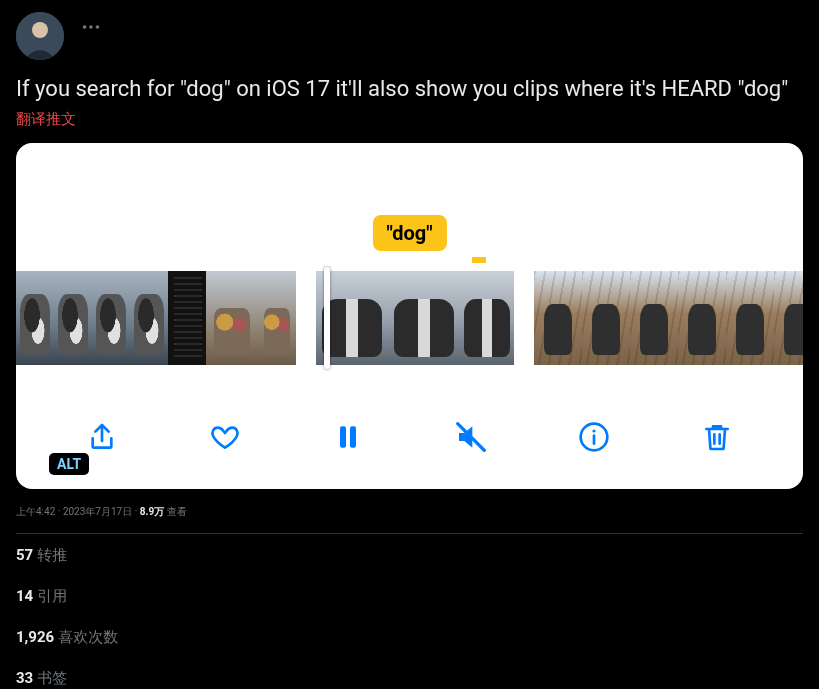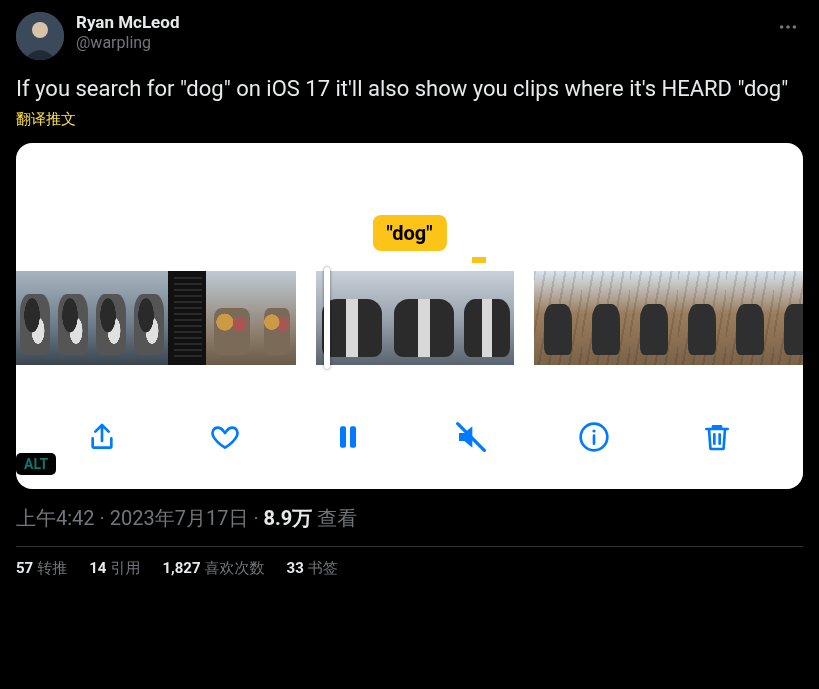--- a/index.html
+++ b/index.html
@@ -52,21 +52,21 @@
   .body-text {
     margin-top: 14px;
     font-size: 22px;
     line-height: 1.35;
     color: #e7e9ea;
     font-weight: 400;
   }
   .translate {
     margin-top: 6px;
     font-size: 15px;
-    color: #fde047;
+    color: #ef4444;
   }
   .media-card {
     margin-top: 14px;
     background: #fff;
     border-radius: 16px;
     overflow: hidden;
     position: relative;
     height: 346px;
   }
   .caption-bubble {
@@ -199,64 +199,61 @@
     color: #007aff;
     display: flex;
     align-items: center;
     justify-content: center;
     width: 44px;
     height: 44px;
   }
   .tool-btn svg { width: 32px; height: 32px; stroke: currentColor; fill: none; stroke-width: 2; }
   .alt-badge {
     position: absolute;
-    left: 0;
+    left: 33px;
     bottom: 14px;
     background: #000;
-    color: #0f766e;
+    color: #7dd3fc;
     font-weight: 700;
     font-size: 14px;
     padding: 3px 8px;
     border-radius: 5px;
   }
   .meta {
     margin-top: 16px;
-    font-size: 20px;
+    font-size: 10px;
     color: #71767b;
   }
   .meta .views-num { color: #e7e9ea; font-weight: 700; }
   .divider {
     border: none;
     border-top: 1px solid #2f3336;
     margin: 14px 0 12px 0;
   }
   .stats {
     display: flex;
     gap: 22px;
     font-size: 15px;
     color: #71767b;
+    flex-direction: column;
   }
   .stats .num { color: #e7e9ea; font-weight: 700; margin-right: 4px; }
 </style>
 </head>
 <body>
 
 <div class="tweet">
 
   <div class="header">
     <div class="avatar">
       <svg viewBox="0 0 48 48">
           <rect width="48" height="48" fill="#3b4a5a"></rect>
           <circle cx="24" cy="18" r="8" fill="#d9c2a8"></circle>
           <path d="M8 48 Q24 28 40 48 Z" fill="#1f2a36"></path>
         </svg>
-    </div>
-    <div class="names">
-      <span class="display-name">Ryan McLeod</span>
-      <span class="handle">@warpling</span>
     </div>
     <div class="more">
       <svg viewBox="0 0 24 24">
           <circle cx="5" cy="12" r="2" fill="currentColor"></circle>
           <circle cx="12" cy="12" r="2" fill="currentColor"></circle>
           <circle cx="19" cy="12" r="2" fill="currentColor"></circle>
         </svg>
     </div>
   </div>
 
@@ -337,17 +334,17 @@
 
   <div class="meta">
     <span>上午4:42</span><span> · </span><span>2023年7月17日</span><span> · </span><span class="views-num">8.9万</span> <span>查看</span>
   </div>
 
   <hr class="divider">
 
   <div class="stats">
     <div><span class="num">57</span><span>转推</span></div>
     <div><span class="num">14</span><span>引用</span></div>
-    <div><span class="num">1,827</span><span>喜欢次数</span></div>
+    <div><span class="num">1,926</span><span>喜欢次数</span></div>
     <div><span class="num">33</span><span>书签</span></div>
   </div>
 
 </div>
 
 </body></html>

